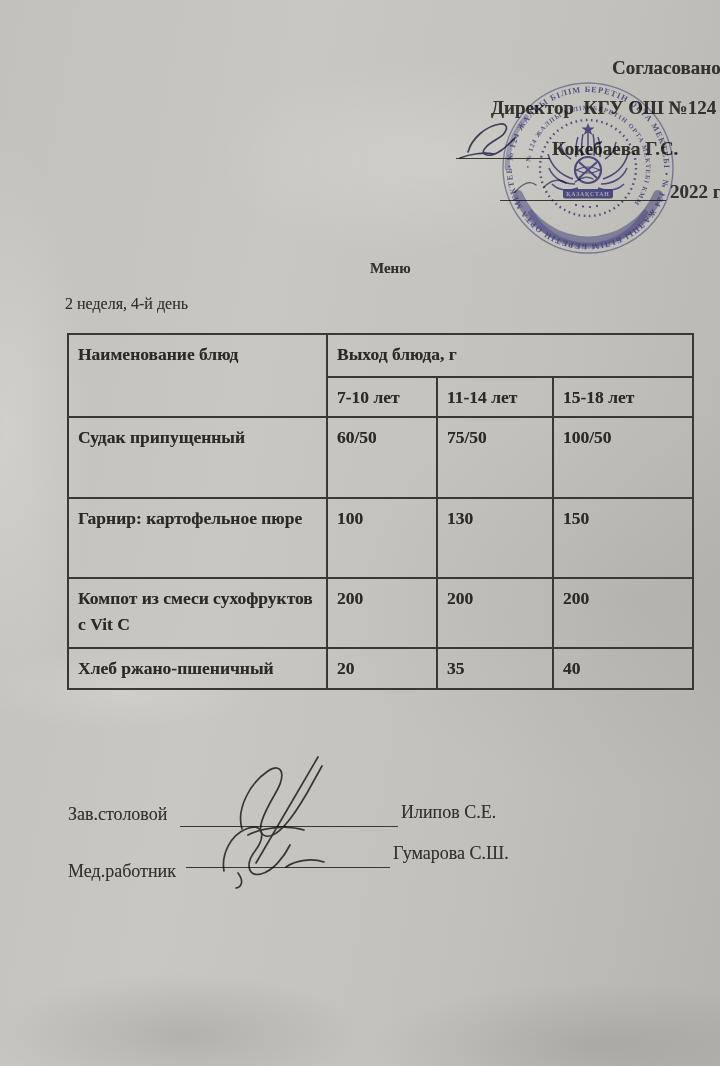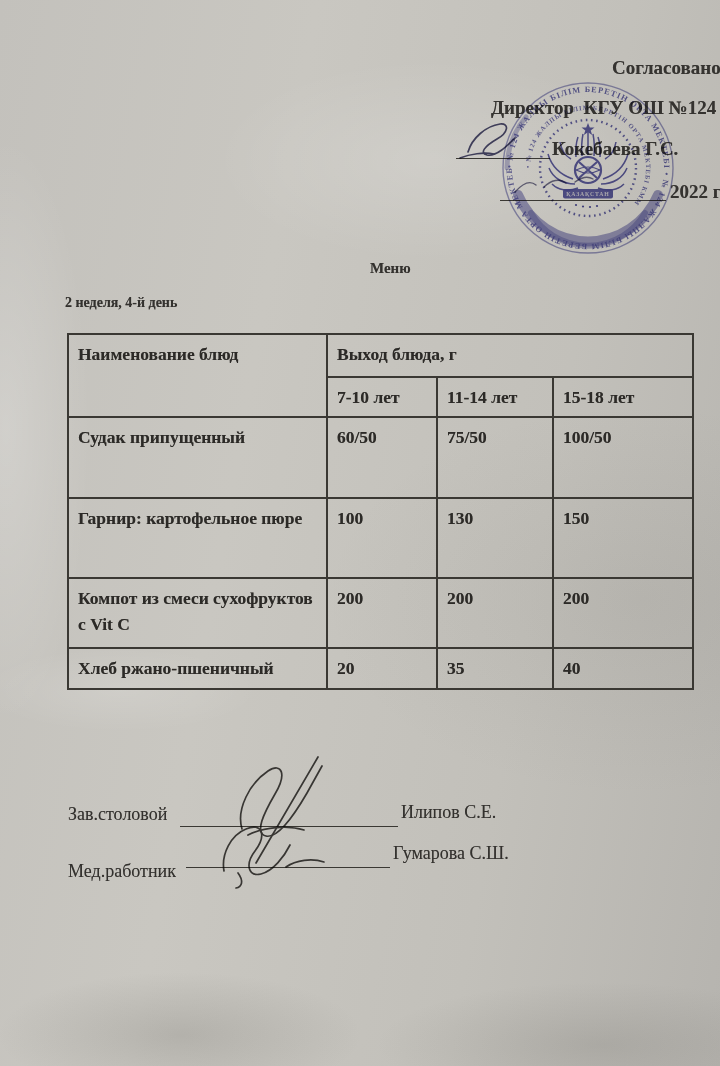--- a/index.html
+++ b/index.html
@@ -14,21 +14,21 @@
       radial-gradient(ellipse 200px 60px at 120px 690px, rgba(255,255,255,.14), transparent 70%),
       linear-gradient(100deg,#c3c1bc 0%,#c9c7c1 35%,#c2c0ba 70%,#b6b4af 100%);
     font-family:"Liberation Serif","DejaVu Serif",serif;
     color:#2e2c29;
   }
   .abs{position:absolute;}
   .doc-bold{font-weight:bold;font-size:19px;white-space:pre;color:#353330;
     text-shadow:0 0 .6px rgba(70,68,64,.55);}
   .rule{border-bottom:1.6px solid #3a3833;}
   .menu-title{font-weight:bold;font-size:15px;color:#33312e;text-shadow:0 0 .6px rgba(70,68,64,.5);}
-  .menu-sub{font-weight:bold;font-size:14px;color:#33312e;text-shadow:0 0 .6px rgba(70,68,64,.5);text-align:center;}
+  .menu-sub{font-weight:normal;font-size:16px;color:#33312e;text-shadow:0 0 .6px rgba(70,68,64,.5);text-align:center;}
   table.menu{border-collapse:collapse;table-layout:fixed;width:625px;}
   table.menu td,table.menu th{
     border:2px solid #38363180;border-color:#3a3833;
     vertical-align:top;text-align:left;
     padding:6px 8px 3px 9px;
     font-weight:bold;font-size:17.5px;line-height:1.5;
     color:#2c2a27;text-shadow:0 0 .6px rgba(60,58,54,.5);
     overflow:hidden;
   }
   .sig-row{font-size:18px;color:#33312e;text-shadow:0 0 .5px rgba(70,68,64,.45);white-space:pre;}

